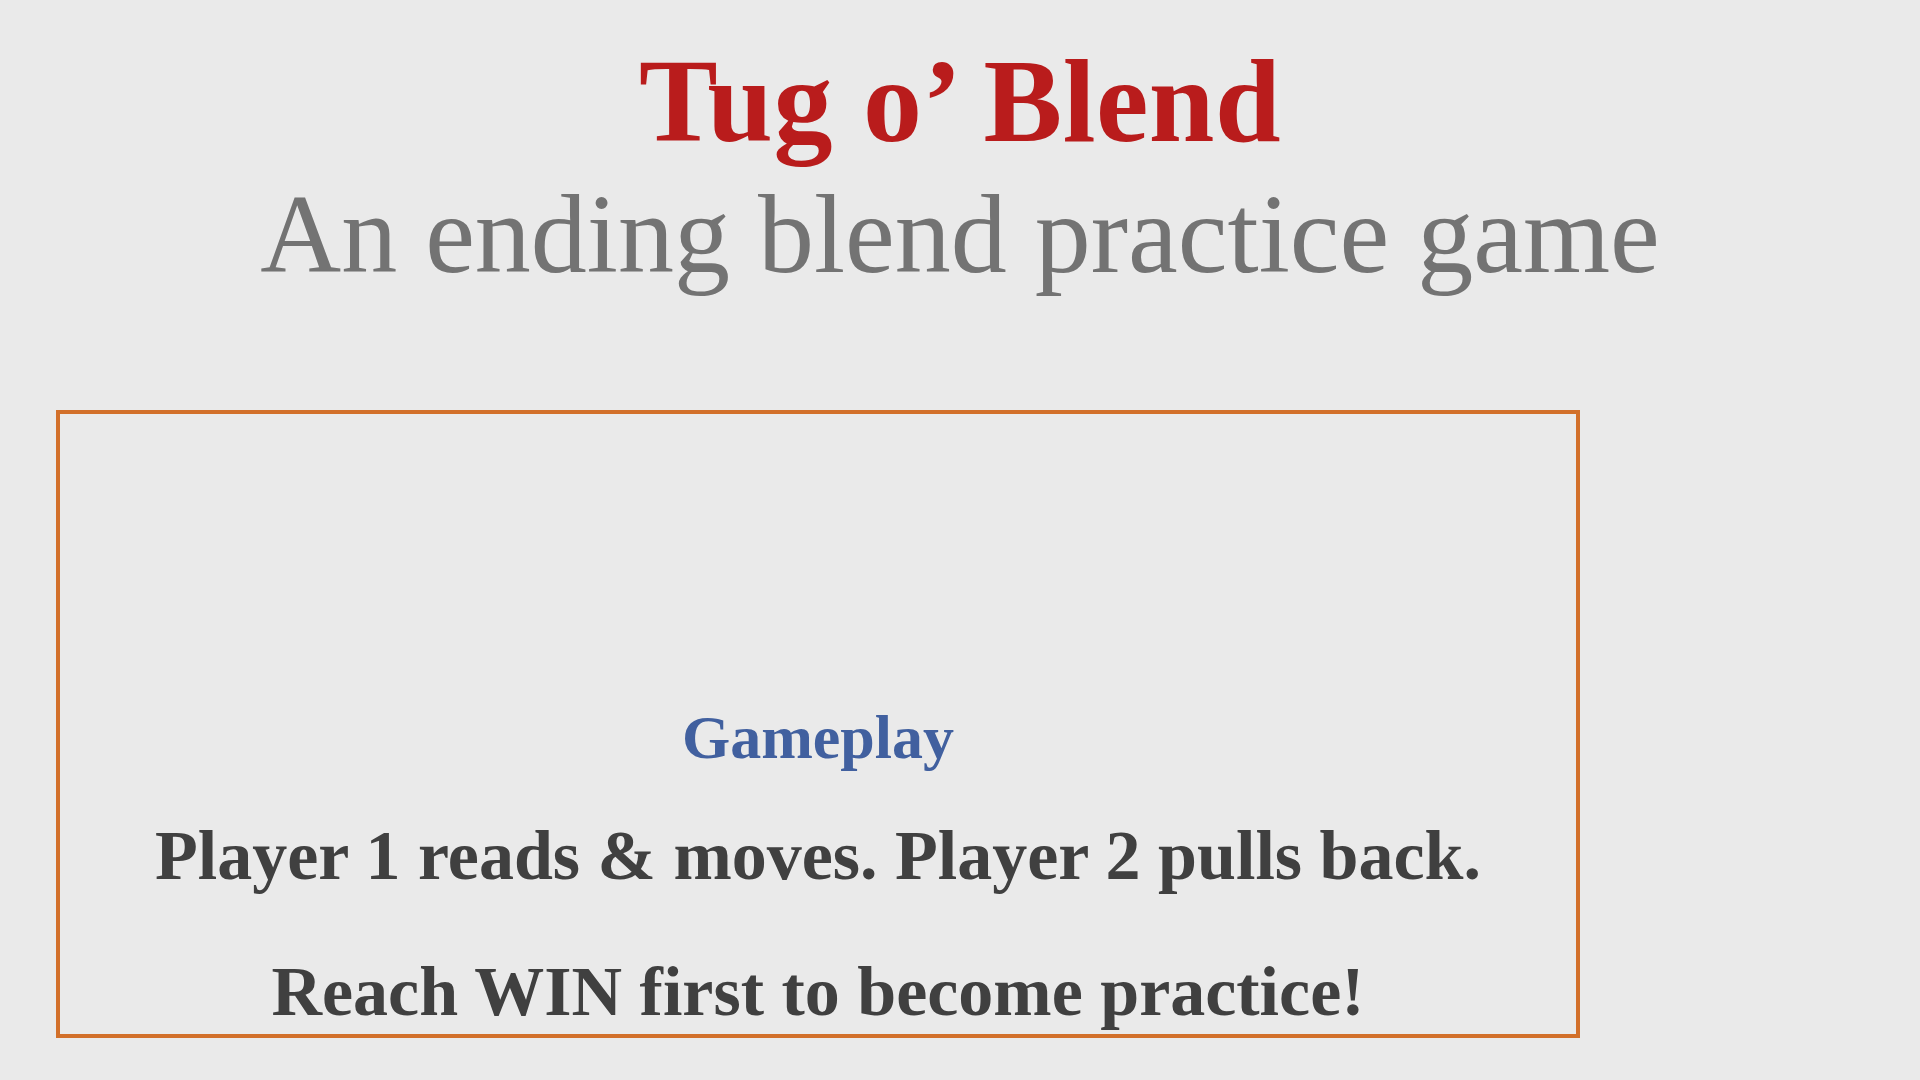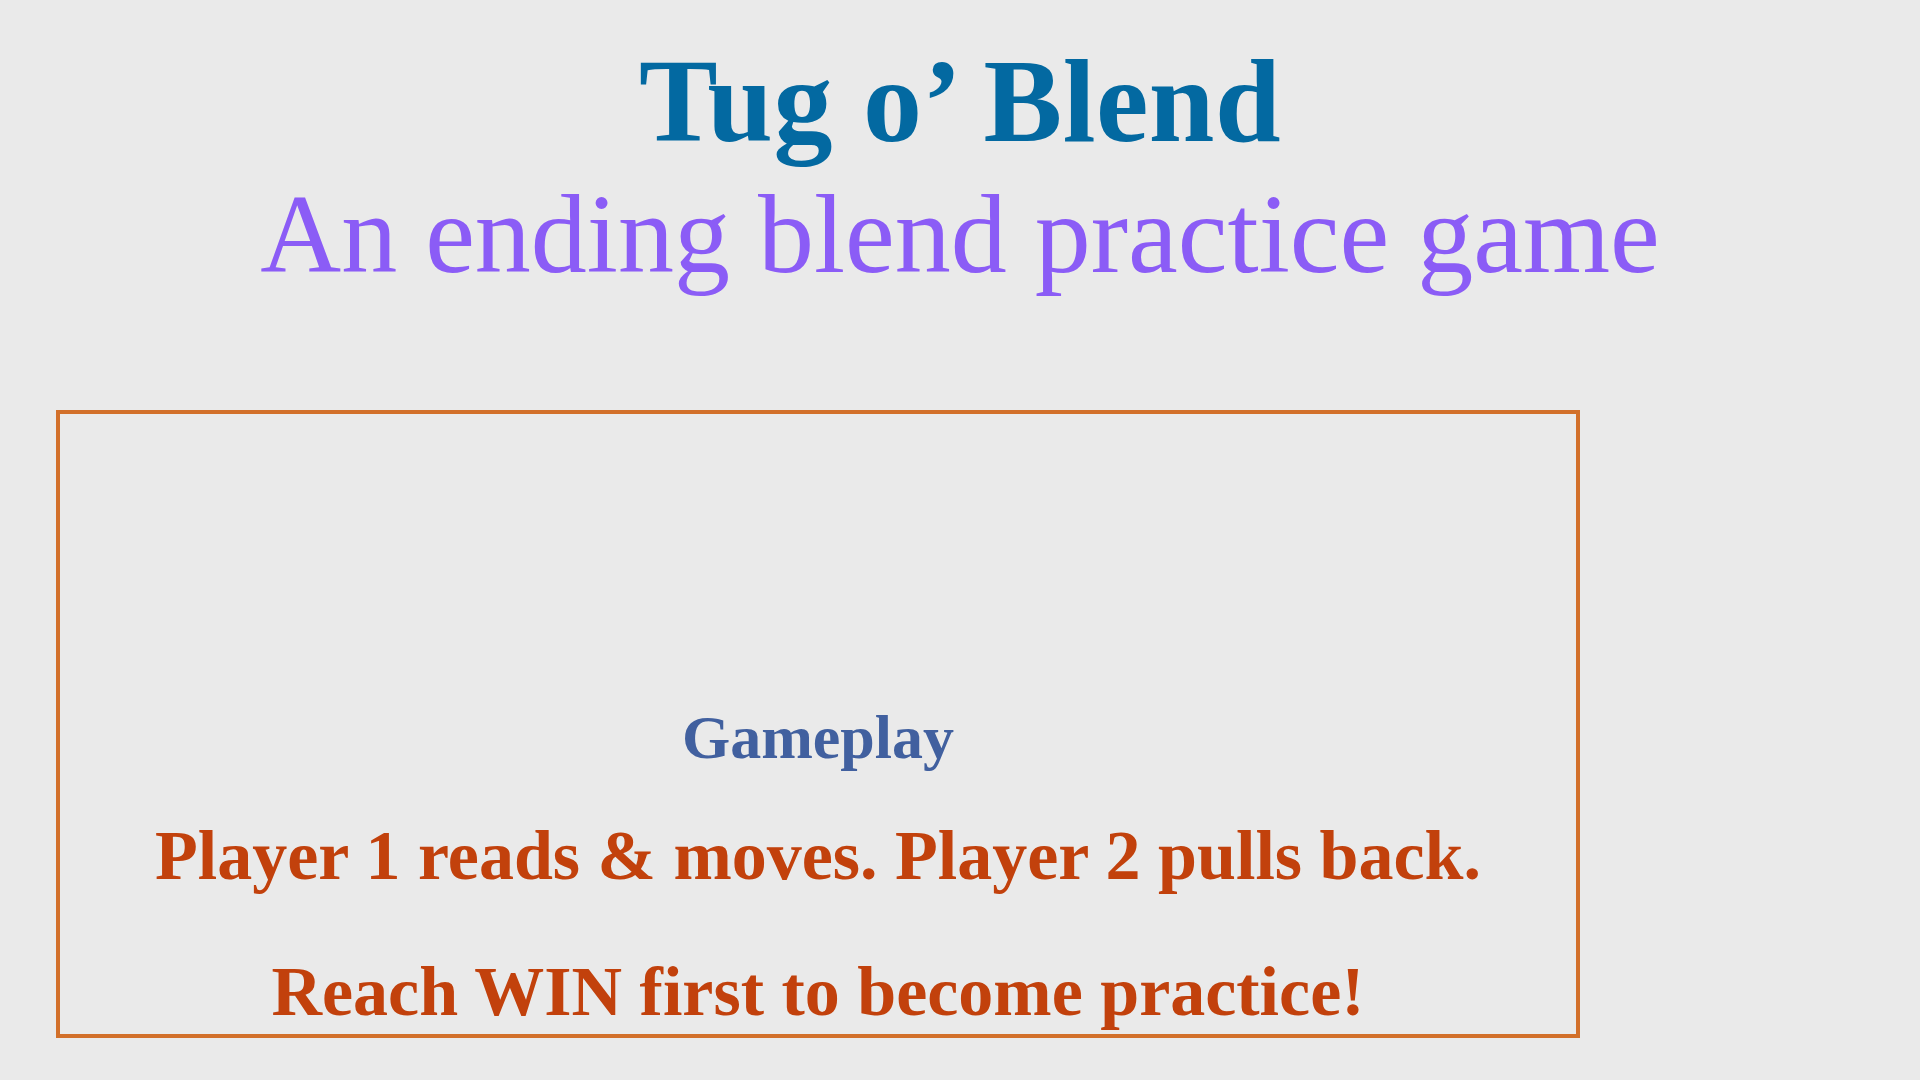--- a/index.html
+++ b/index.html
@@ -25,35 +25,35 @@
   
   .title {
     position: absolute;
     left: 0;
     top: 34px;
     width: 1920px;
     text-align: center;
     font-size: 118px;
     font-weight: bold;
     line-height: 1.16;
-    color: #0369a1;
+    color: #b91c1c;
     letter-spacing: 0.5px;
     white-space: nowrap;
   }
 
   .subtitle {
     position: absolute;
     left: 0;
     top: 170px;
     width: 1920px;
     text-align: center;
     font-size: 112px;
     font-weight: normal;
     line-height: 1.16;
-    color: #8b5cf6;
+    color: #737373;
     white-space: nowrap;
   }
 
   
   .gameplay-box {
     position: absolute;
     left: 56px;
     top: 410px;
     width: 1524px;
     height: 628px;
@@ -73,21 +73,21 @@
     color: #41609f;
     line-height: 1.25;
     text-align: center;
     white-space: nowrap;
     margin-top: 6px;
   }
 
   .rule-line {
     font-size: 70px;
     font-weight: bold;
-    color: #c2410c;
+    color: #404040;
     line-height: 1.2;
     text-align: center;
     white-space: nowrap;
   }
 
   .rule-line.r1 { margin-top: 38px; }
   .rule-line.r2 { margin-top: 52px; }
   .rule-line.r3 { margin-top: 52px; }
 </style>
 </head>

